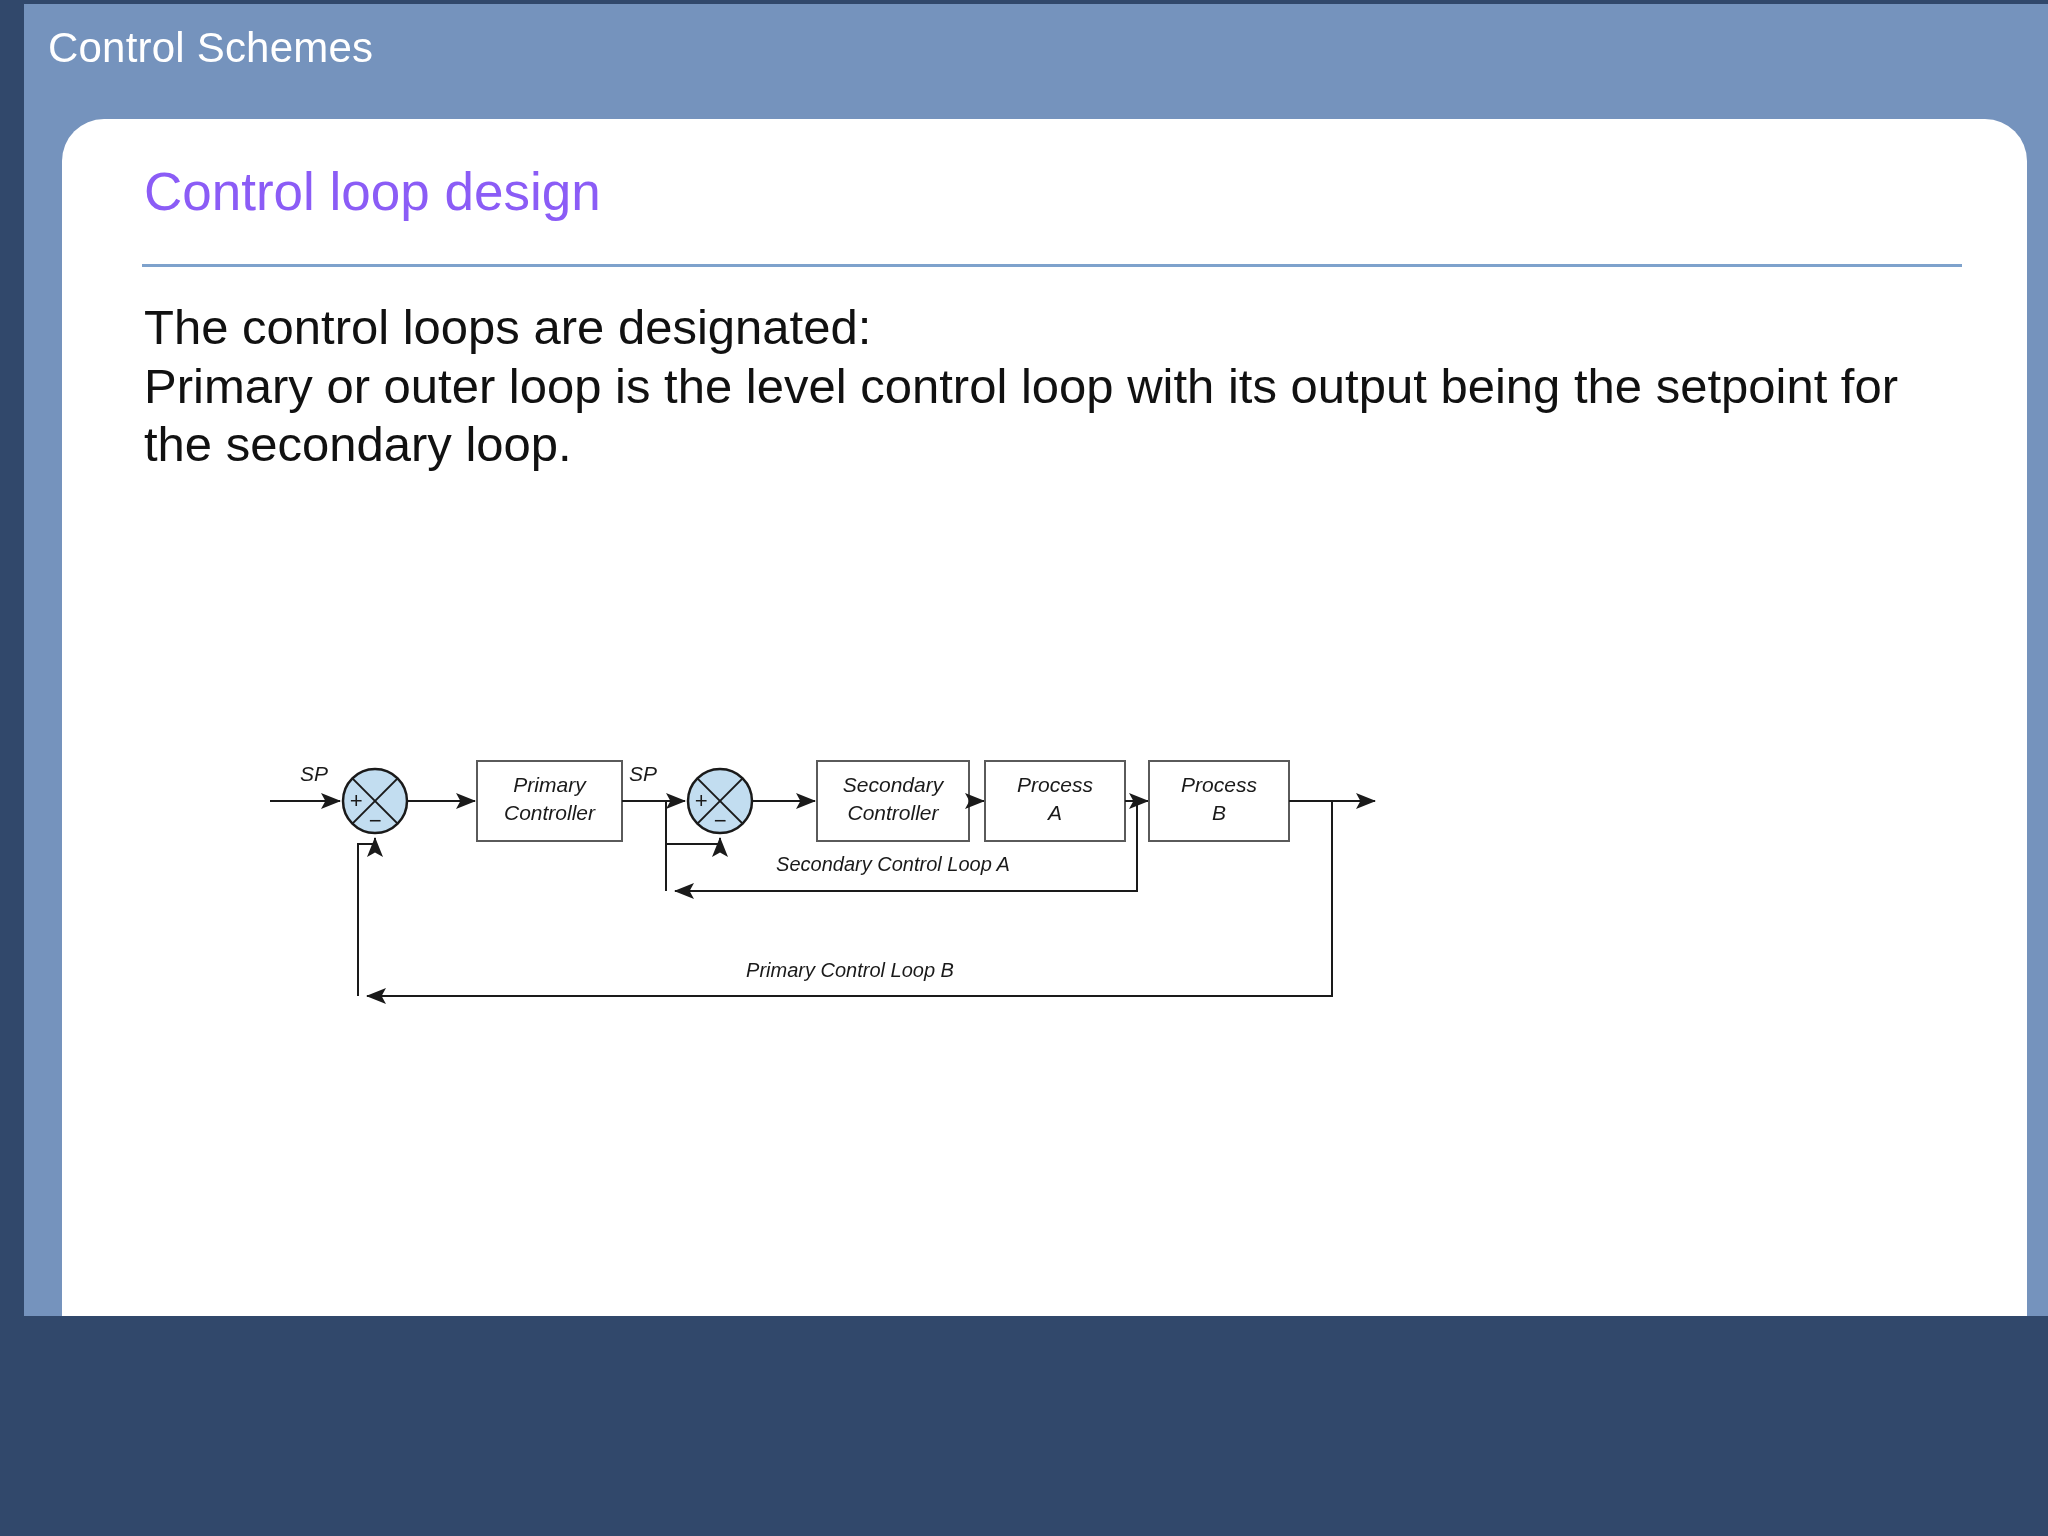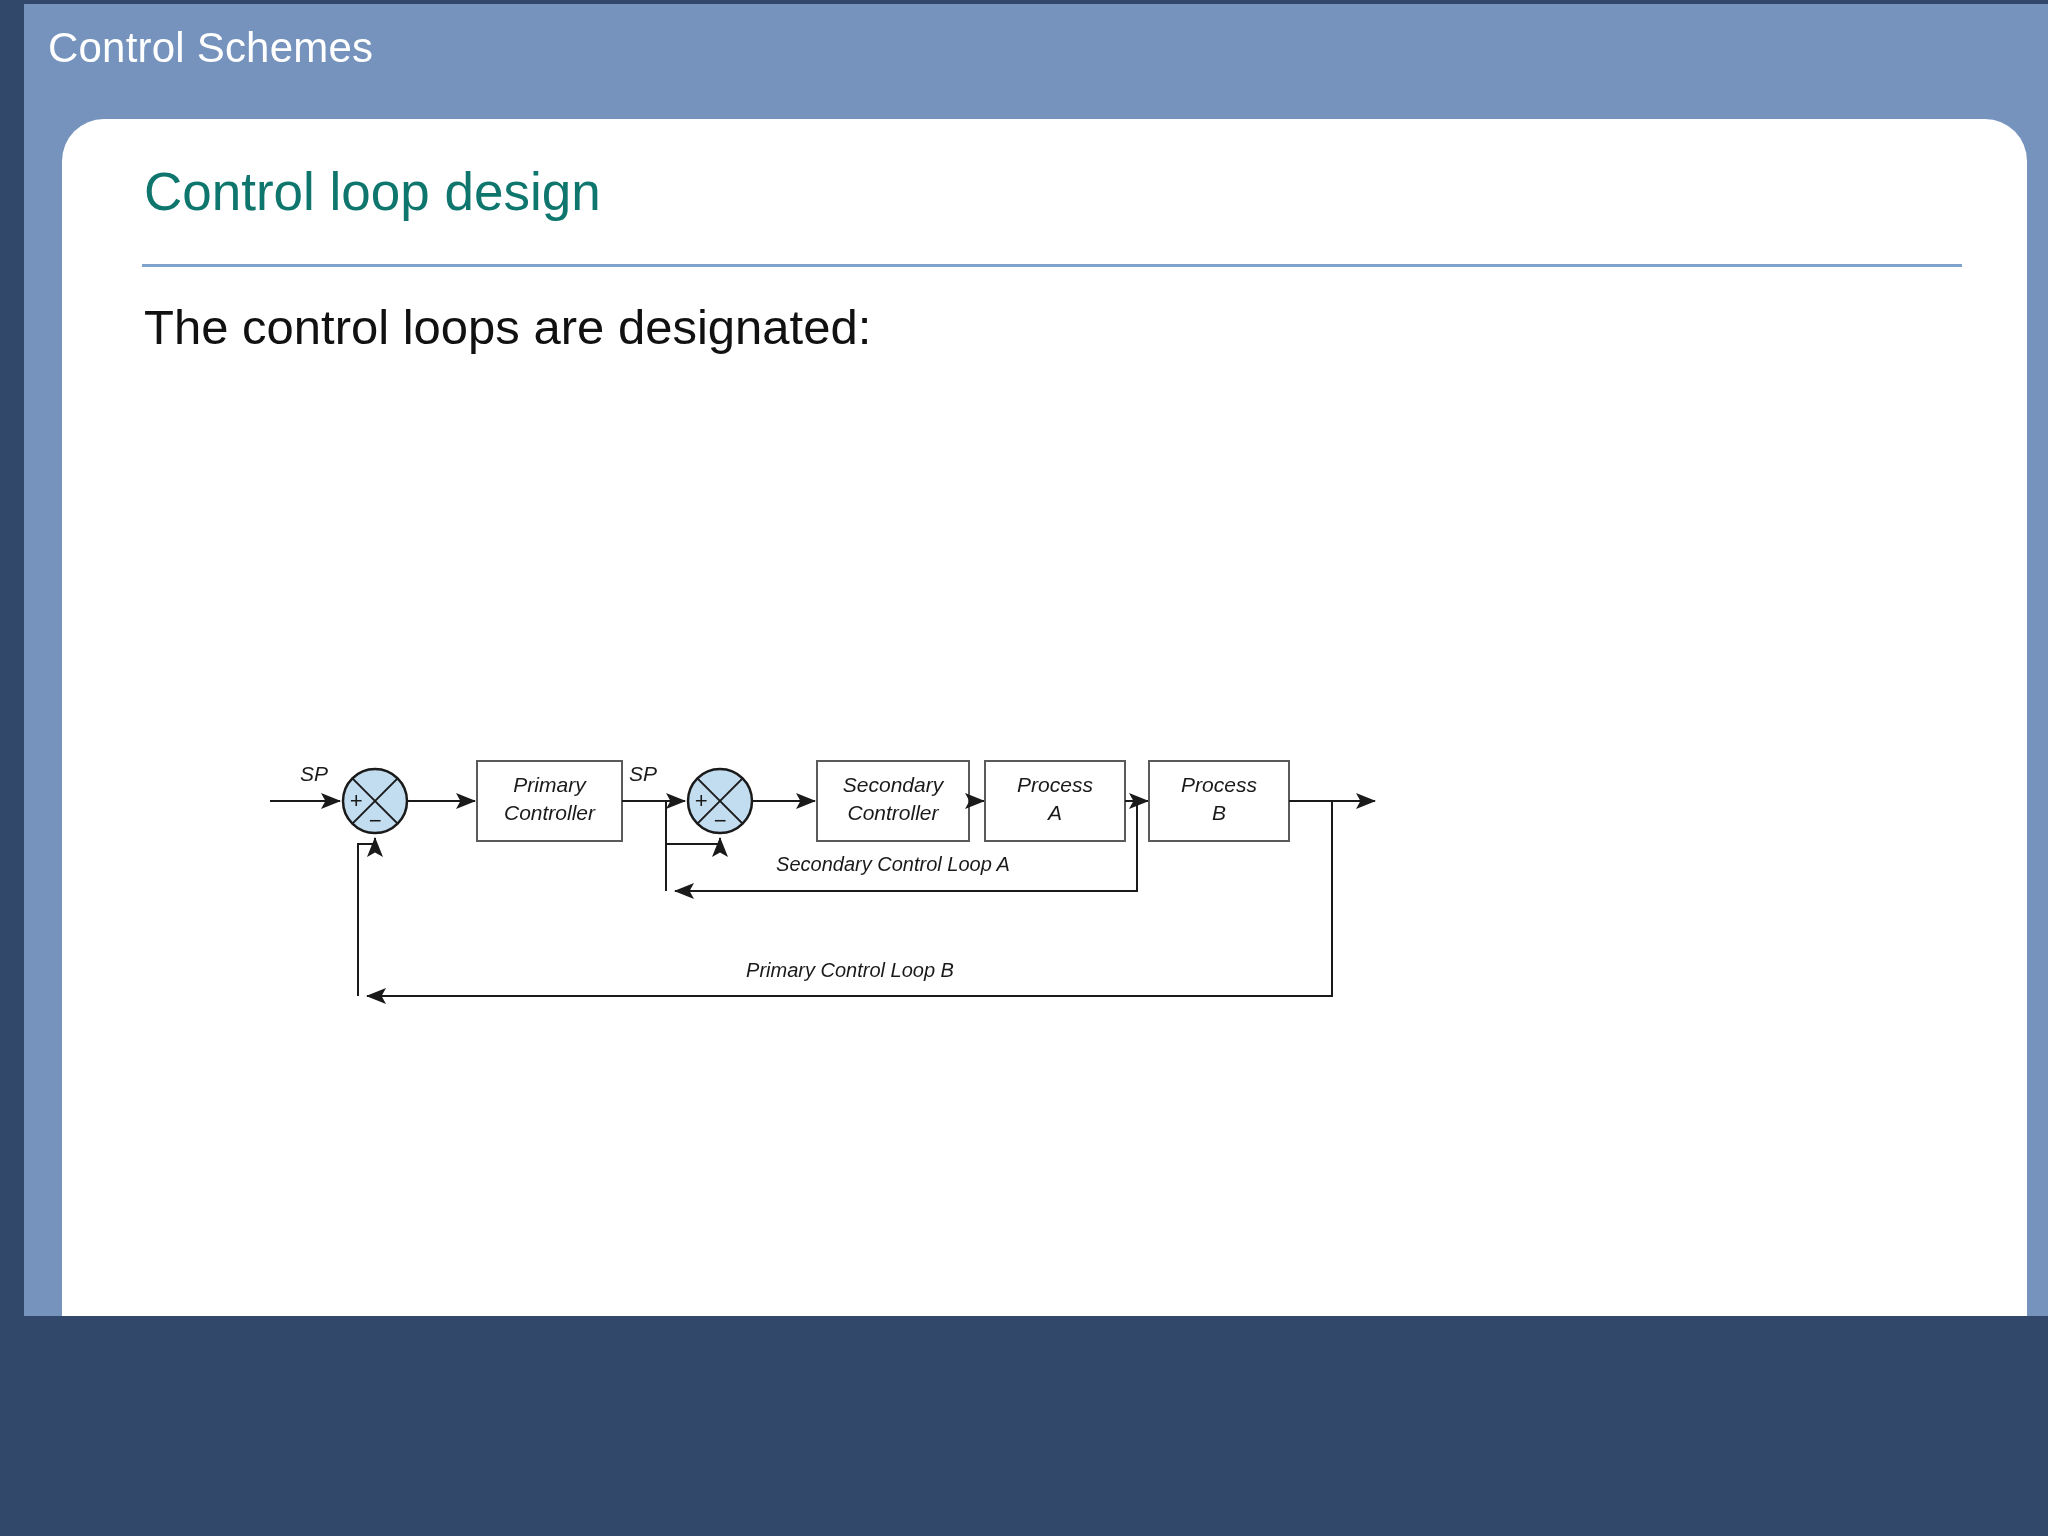--- a/index.html
+++ b/index.html
@@ -39,21 +39,21 @@
     width: 1965px;
     height: 1325px;
     background: #ffffff;
     border-radius: 42px;
   }
   .card-heading {
     position: absolute;
     left: 82px;
     top: 42px;
     font-size: 53px;
-    color: #0f766e;
+    color: #8b5cf6;
     white-space: nowrap;
   }
   .heading-rule {
     position: absolute;
     left: 80px;
     top: 145px;
     width: 1820px;
     height: 3px;
     background: #7ea2cc;
   }
@@ -103,20 +103,21 @@
 
   <div class="slide-title">Control Schemes</div>
 
   <div class="card">
 
     <div class="card-heading">Control loop design</div>
     <div class="heading-rule"></div>
 
     <div class="body-text">
       <p>The control loops are designated:</p>
+      <p>Primary or outer loop is the level control loop with its output being the setpoint for the secondary loop.</p>
     </div>
 
     <div class="diagram">
       <svg width="1500" height="380" viewBox="0 0 1500 380" xmlns="http://www.w3.org/2000/svg">
         <defs>
           <marker id="arr" markerWidth="10" markerHeight="8" refX="9.5" refY="4" orient="auto">
             <path d="M0,0 L10,4 L0,8 L2.2,4 Z" fill="#1a1a1a"></path>
           </marker>
         </defs>
 

